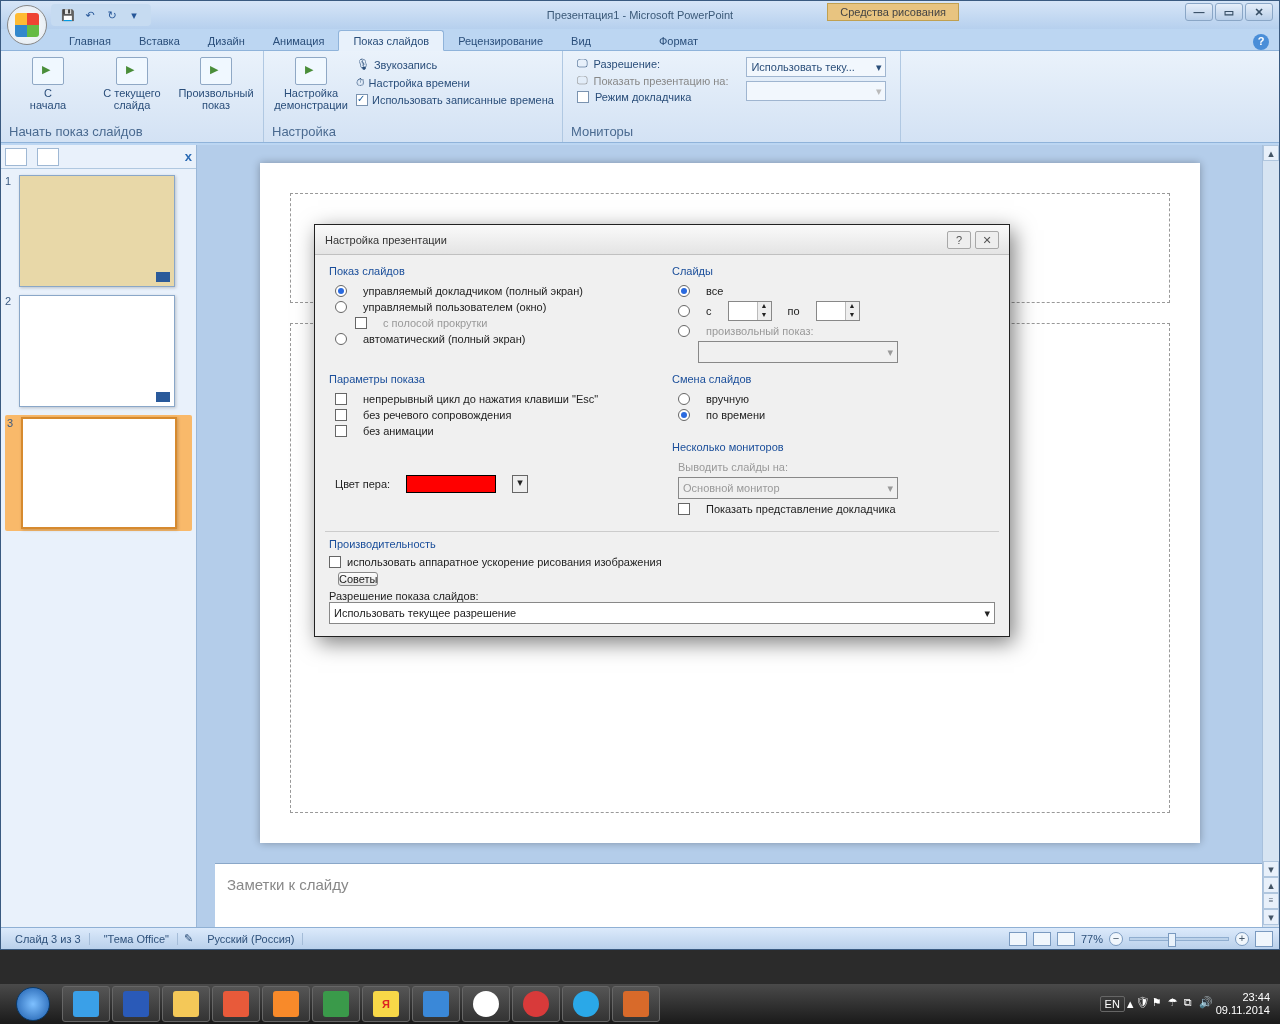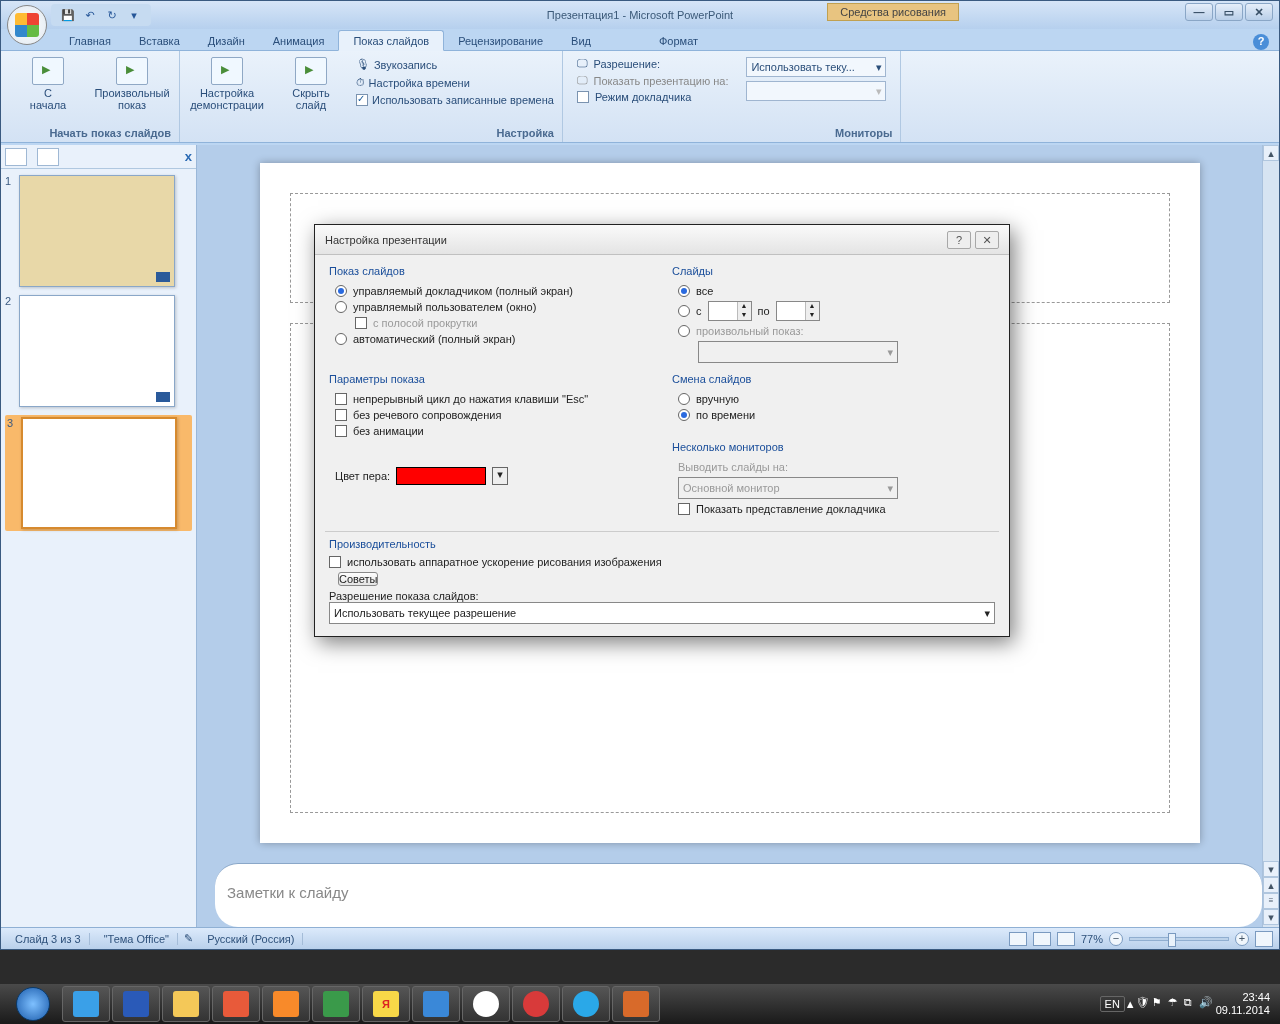--- a/index.html
+++ b/index.html
@@ -20,21 +20,21 @@
 
 .tabs { height:22px; background:#bcd6f2; display:flex; align-items:flex-end; padding-left:54px; gap:0; border-bottom:1px solid #8fb3da; }
 .tab { padding:4px 14px 3px; color:#2a4e7a; cursor:default; }
 .tab.active { background:#e8f1fb; border:1px solid #8fb3da; border-bottom:1px solid #e8f1fb; border-radius:3px 3px 0 0; position:relative; top:1px;}
 .help-q { margin-left:auto; margin-right:10px; width:16px; height:16px; border-radius:50%; background:#4a8ed8; color:#fff; text-align:center; line-height:15px; font-weight:bold;}
 
 
 .ribbon { height:92px; background:linear-gradient(#eaf2fb,#d3e2f4); display:flex; border-bottom:1px solid #8fb3da;}
 .group { border-right:1px solid #b0c8e2; padding:4px 8px 2px; display:flex; flex-direction:column; }
 .group-body { flex:1; display:flex; gap:6px; }
-.group-label { text-align:right; color:#4a6a90; font-size:11px; padding:1px 0;font-weight:bold;}
+.group-label { text-align:left; color:#4a6a90; font-size:13px; padding:1px 0;}
 .bigbtn { display:flex; flex-direction:column; align-items:center; width:78px; padding:2px; text-align:center; color:#2a4e7a; gap:2px;}
 .bigbtn .ico { width:32px; height:28px; background:#f0f8ff; border:1px solid #8fa8c5; border-radius:2px; position:relative;}
 .bigbtn .ico::after{content:"▶";position:absolute;left:9px;top:5px;color:#4a8e3a;font-size:11px;}
 .smallrow { display:flex; align-items:center; gap:4px; color:#2a4e7a; padding:1px 0;}
 .chk { width:12px; height:12px; border:1px solid #7a93b0; background:#fff;}
 .chk.on::after{content:"✓";font-size:10px;color:#2060a0;position:relative;top:-3px;left:0;}
 .mon-col{display:flex;flex-direction:column;gap:4px;padding:2px 6px;}
 .mon-row{display:flex;align-items:center;gap:6px;color:#888;}
 .mon-row.en{color:#2a4e7a;}
 .mon-dd{width:140px;height:20px;border:1px solid #9fb5d0;background:#f2f7fd;display:flex;align-items:center;padding:0 4px;justify-content:space-between;color:#2a4e7a;}
@@ -52,21 +52,21 @@
 .thumb.sel .slide{border:2px solid #d68a2f;}
 .thumb.sel{background:#f9b96a;padding:2px;border-radius:2px;}
 .thumb .slide.tan{background:#e8d8a8;}
 .thumb .slide .pgico{position:absolute;right:4px;bottom:4px;width:14px;height:10px;background:#2a5a9a;}
 
 .canvas{flex:1;background:#b4cdea;padding:18px;overflow:hidden;position:relative;}
 .slide-main{background:#fff;width:940px;height:680px;margin:0 auto;box-shadow:0 0 8px rgba(0,0,0,.3);position:relative;}
 .ph{position:absolute;border:1px dashed #999;}
 .ph1{left:30px;top:30px;right:30px;height:110px;}
 .ph2{left:30px;top:160px;right:30px;bottom:30px;}
-.notes{position:absolute;left:214px;right:17px;bottom:0;height:64px;background:#fff;border-top:1px solid #8aa7c8;padding:20px 12px;color:#888;border-radius:23px;}
+.notes{position:absolute;left:214px;right:17px;bottom:0;height:64px;background:#fff;border-top:1px solid #8aa7c8;padding:12px 12px;color:#888;}
 
 
 .vscroll{width:17px;background:#d7e4f2;border-left:1px solid #a8c0dc;display:flex;flex-direction:column;}
 .vs-btn{height:16px;background:#e8f0fa;border:1px solid #b0c6de;text-align:center;line-height:14px;color:#456;}
 .vs-track{flex:1;}
 .vs-nav{height:50px;display:flex;flex-direction:column;}
 
 
 .status{position:absolute;left:0;right:0;bottom:0;height:22px;background:linear-gradient(#dceafb,#b9d0eb);display:flex;align-items:center;padding:0 6px;gap:6px;color:#2e517b;border-top:1px solid #8fb0d4;}
 .status .seg{padding:0 8px;border-right:1px solid #a4bcd8;}
@@ -79,21 +79,21 @@
 
 
 .dialog{position:absolute;left:314px;top:224px;width:696px;background:#f0f0f0;border:1px solid #222;box-shadow:4px 6px 20px rgba(0,0,0,.5);}
 .dlg-title{height:30px;background:linear-gradient(#fafafa,#e4e4e4);display:flex;align-items:center;padding:0 10px;color:#333;border-bottom:1px solid #c0c0c0;}
 .dlg-title .dlg-btns{margin-left:auto;display:flex;gap:4px;}
 .dlg-tb{width:24px;height:18px;border:1px solid #a8a8a8;background:#eee;border-radius:2px;text-align:center;line-height:16px;color:#555;font-family:Arial;}
 .dlg-body{padding:10px 14px 12px;display:grid;grid-template-columns:1fr 1fr;gap:8px 20px;color:#222;}
 .fs{grid-column:span 1;}
 .fs-full{grid-column:1 / -1;}
 .fs-title{color:#1a4e9a;margin-bottom:6px;}
-.fs .row{display:flex;align-items:center;gap:6px;padding:2px 0 2px 6px;}
+.fs .row{display:flex;align-items:center;gap:16px;padding:2px 0 2px 6px;}
 .radio{width:12px;height:12px;border:1px solid #666;border-radius:50%;background:#fff;display:inline-flex;align-items:center;justify-content:center;}
 .radio.on::after{content:"";width:6px;height:6px;background:#2a6adf;border-radius:50%;}
 .cbox{width:12px;height:12px;border:1px solid #666;background:#fff;}
 .spin{width:44px;height:20px;border:1px solid #888;background:#fff;display:inline-flex;}
 .spin .sbtns{width:14px;border-left:1px solid #bbb;display:flex;flex-direction:column;}
 .spin .sbtn{flex:1;text-align:center;font-size:7px;line-height:8px;background:#eee;}
 .ddl{height:22px;border:1px solid #888;background:#fff;display:flex;align-items:center;padding:0 4px;justify-content:space-between;}
 .ddl.dis{background:#f0f0f0;color:#999;}
 .pen{width:90px;height:18px;background:red;border:1px solid #000;}
 .dlg-btnrow{display:flex;justify-content:flex-end;gap:8px;padding:0 14px 12px;}
@@ -149,37 +149,37 @@
   <div class="ribbon">
     <div class="group">
       <div class="group-body">
         <div class="bigbtn">
             <div class="ico"></div>
             <span style="white-space:pre-line">С
 начала</span>
           </div>
         <div class="bigbtn">
             <div class="ico"></div>
+            <span style="white-space:pre-line">С текущего
+слайда</span>
+          </div>
+        <div class="bigbtn">
+            <div class="ico"></div>
             <span style="white-space:pre-line">Произвольный
 показ</span>
           </div>
       </div>
       <div class="group-label">Начать показ слайдов</div>
     </div>
     <div class="group">
       <div class="group-body">
         <div class="bigbtn">
             <div class="ico"></div>
             <span style="white-space:pre-line">Настройка
 демонстрации</span>
-          </div>
-        <div class="bigbtn">
-            <div class="ico"></div>
-            <span style="white-space:pre-line">Скрыть
-слайд</span>
           </div>
         <div style="display:flex;flex-direction:column;gap:3px;padding-top:2px;">
           <div class="smallrow">
               <span>🎙</span>
               <span>Звукозапись</span>
             </div>
           <div class="smallrow">
               <span>⏱</span>
               <span>Настройка времени</span>
             </div>
@@ -357,21 +357,21 @@
           <span>непрерывный цикл до нажатия клавиши "Esc"</span>
         </div>
       <div class="row">
           <span class="cbox"></span>
           <span>без речевого сопровождения</span>
         </div>
       <div class="row">
           <span class="cbox"></span>
           <span>без анимации</span>
         </div>
-      <div class="row" style="margin-top:26px">
+      <div class="row" style="margin-top:34px">
           <span>Цвет пера:</span>
         <span class="pen"></span>
         <span style="border:1px solid #666;width:16px;height:18px;text-align:center;background:#eee">▾</span>
       </div>
     </div>
     <div class="fs">
       <div class="fs-title">Смена слайдов</div>
       <div class="row">
           <span class="radio"></span>
           <span>вручную</span>

